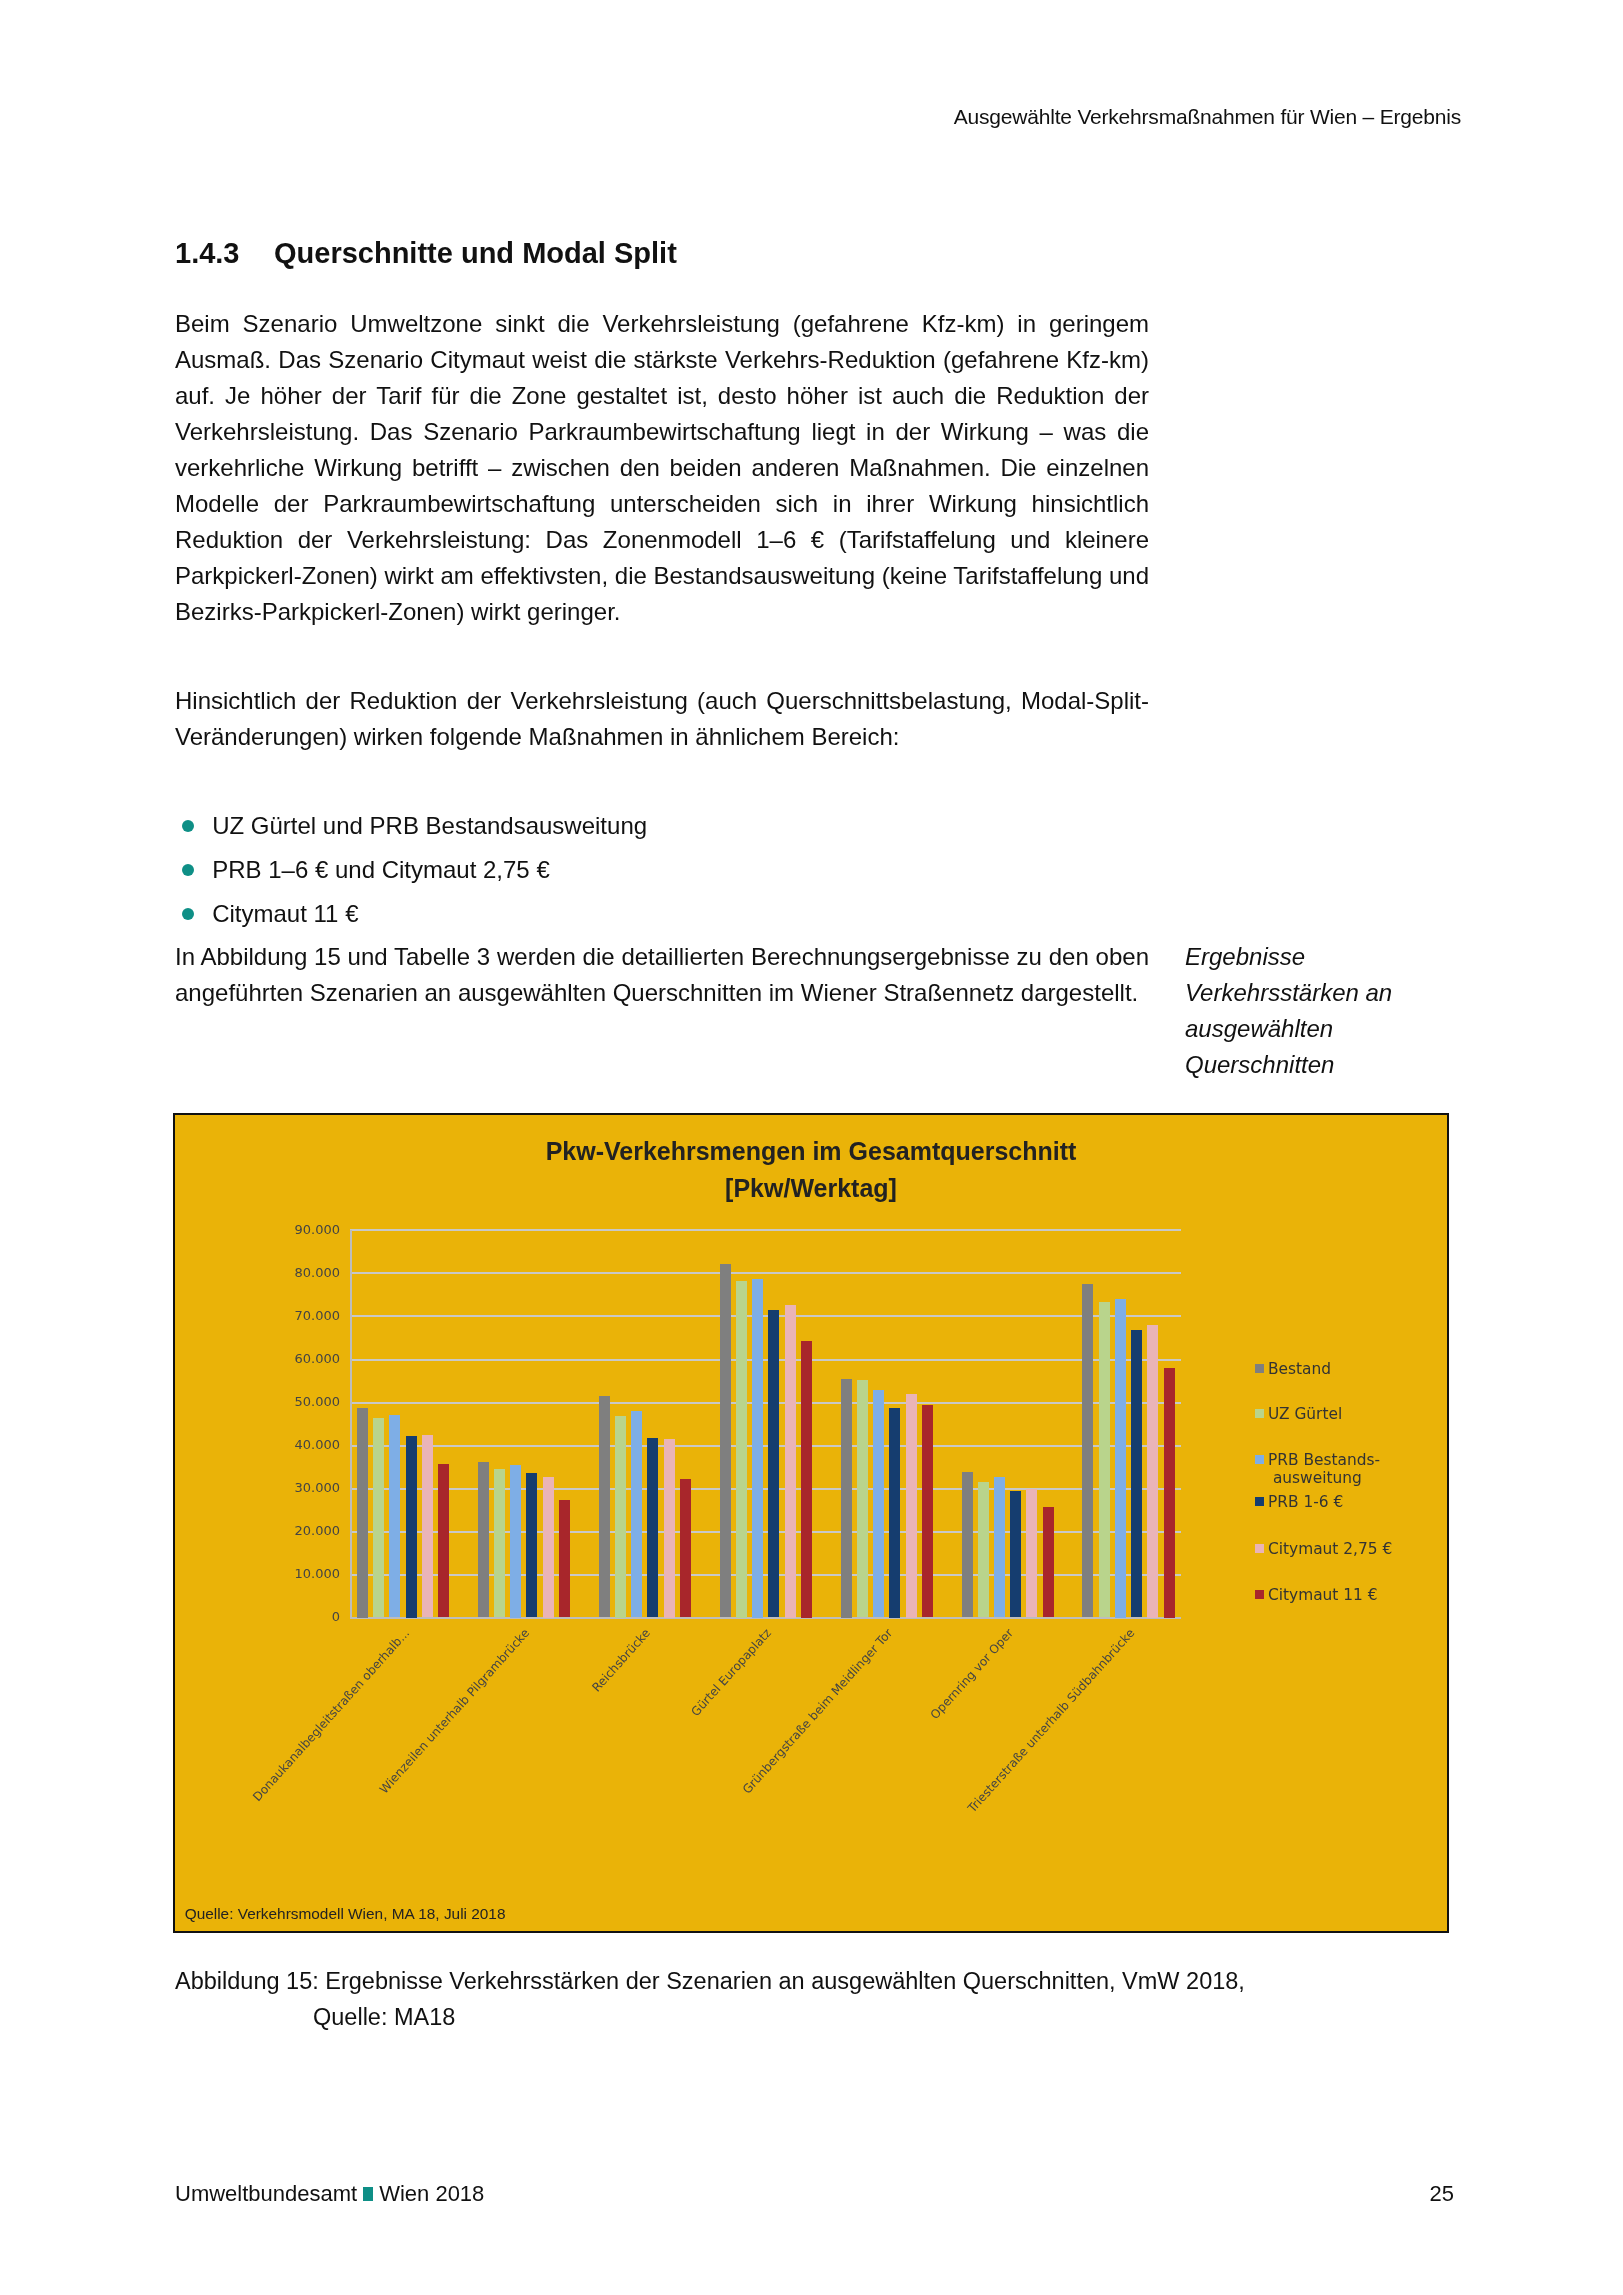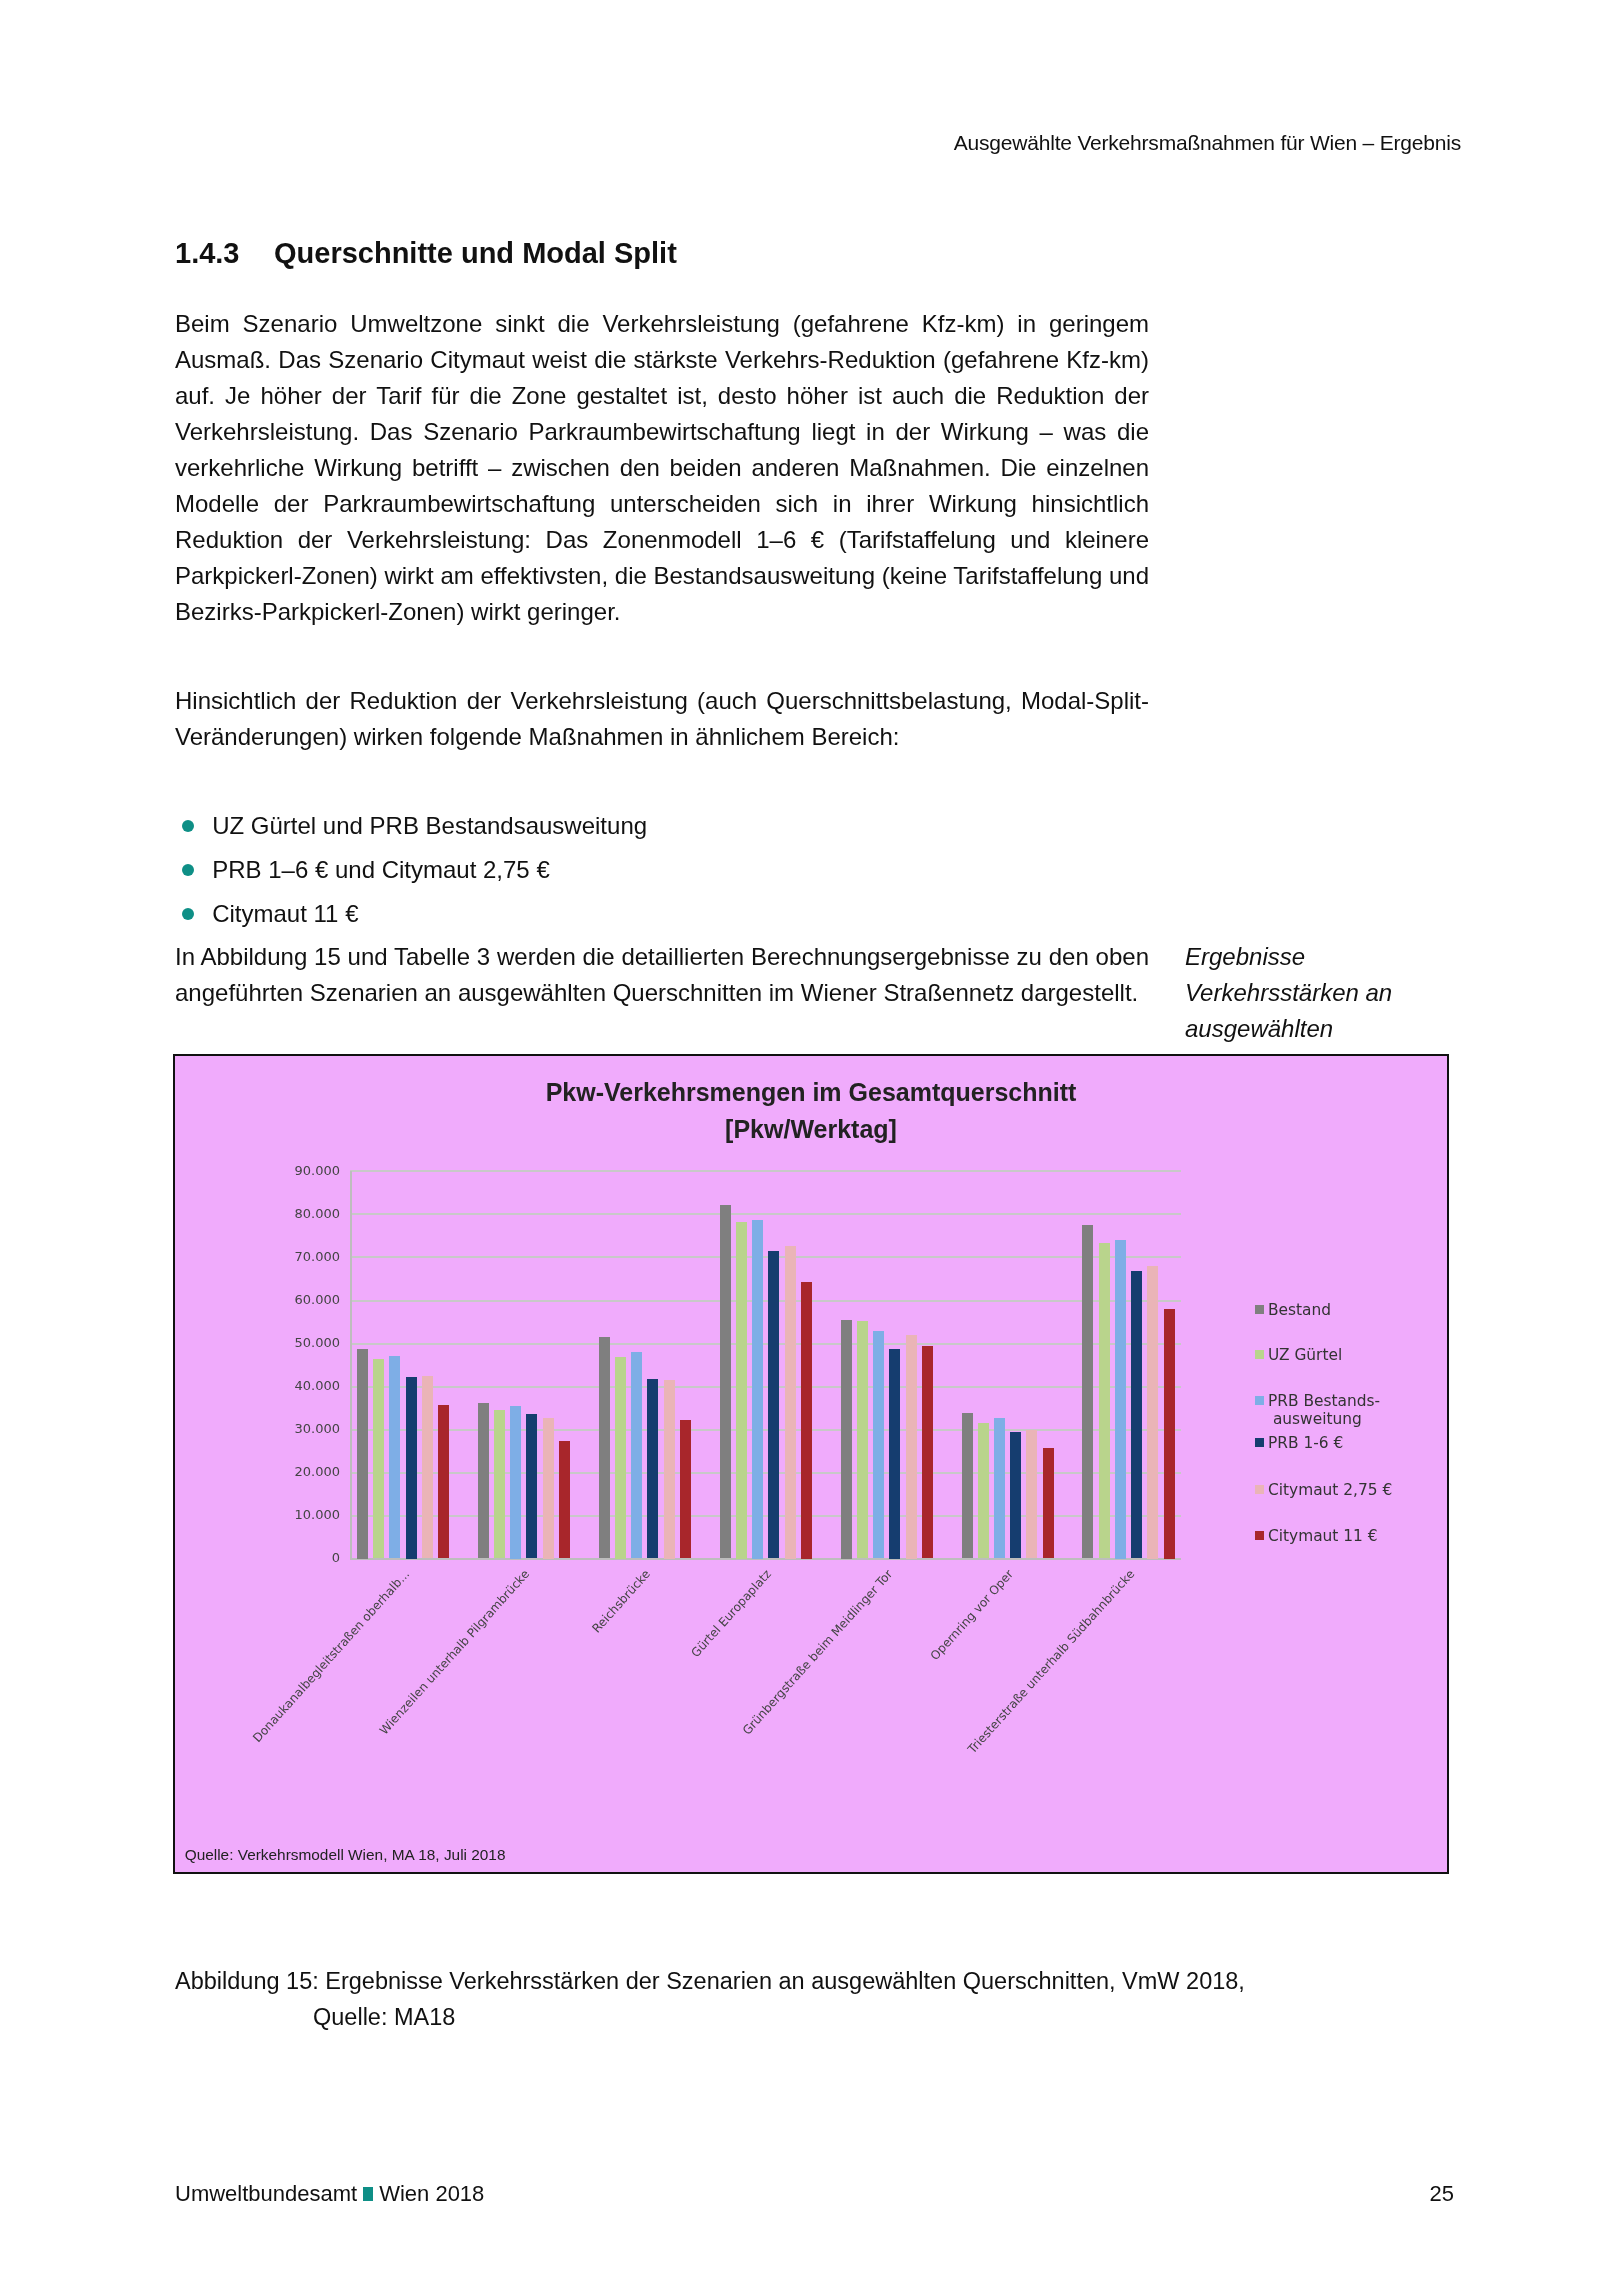--- a/index.html
+++ b/index.html
@@ -1,29 +1,29 @@
 <!DOCTYPE html>
 <html style="font-size:13px"><head>
 <meta charset="utf-8">
 <style>
   html, body { margin:0; padding:0; background:#ffffff; }
   body { width:1623px; height:2295px; position:relative; font-family:"Liberation Sans", sans-serif; color:#111; overflow:hidden; }
-  .running-head { position:absolute; right:162px; top:131px; font-size:21px; letter-spacing:-0.2px;margin-left:40px; }
+  .running-head { position:absolute; right:162px; top:105px; font-size:21px; letter-spacing:-0.2px;margin-left:40px; }
   .section-title { position:absolute; left:175px; top:237px; font-size:29px; font-weight:bold; margin:0; }
   .section-title .num { display:inline-block; width:99px; }
   .body-text { position:absolute; left:175px; width:974px; font-size:24px; line-height:36px; text-align:justify; margin:0; }
   .p1 { top:306px; }
   .p2 { top:683px; }
   .bullets { position:absolute; left:175px; top:800px; margin:4px; padding:0; list-style:none; font-size:24px; }
   .bullets li { height:44px; line-height:36px; display:flex; align-items:center; }
   .bullet-dot { width:12px; height:12px; border-radius:50%; background:#0e8f86; display:inline-block; margin-right:18px; margin-left:3.2px; }
   .p3 { top:939px; }
   .margin-note { position:absolute; left:1185px; top:939px; font-size:24px; line-height:36px; font-weight:normal; font-style:italic; width:276px; }
 
-  .chart-frame { position:absolute; left:173px; top:1054px; width:1276px; height:820px; border:2.4px solid #111; box-sizing:border-box; background:#f0abfc; font-family:"DejaVu Sans", sans-serif; }
+  .chart-frame { position:absolute; left:173px; top:1113px; width:1276px; height:820px; border:2.4px solid #111; box-sizing:border-box; background:#eab308; font-family:"DejaVu Sans", sans-serif; }
   .chart-title { position:absolute; left:0; width:100%; text-align:center; top:18px; font-size:25px; line-height:37px; font-weight:bold; color:#222; font-family:"Liberation Sans", sans-serif; }
   .plot { position:absolute; left:0; top:0; width:100%; height:100%; }
   .y-tick { position:absolute; width:57px; text-align:right; font-size:13px; color:#444; }
   .gridline { position:absolute; height:1.6px; background:#c8c8c8; }
   .y-axis-line { position:absolute; width:1.6px; background:#bdbdbd; }
   .x-axis-line { position:absolute; height:1.6px; background:#bdbdbd; }
   .bar { position:absolute; width:11.4px; }
   .x-label { position:absolute; font-size:12px; color:#444; white-space:nowrap; transform-origin:right top; transform:rotate(-48deg); text-align:right; }
   .legend { position:absolute; left:1080px; top:245px; font-size:15.4px; color:#333; }
   .legend-item { position:absolute; left:0; white-space:nowrap; display:flex; align-items:flex-start; }

